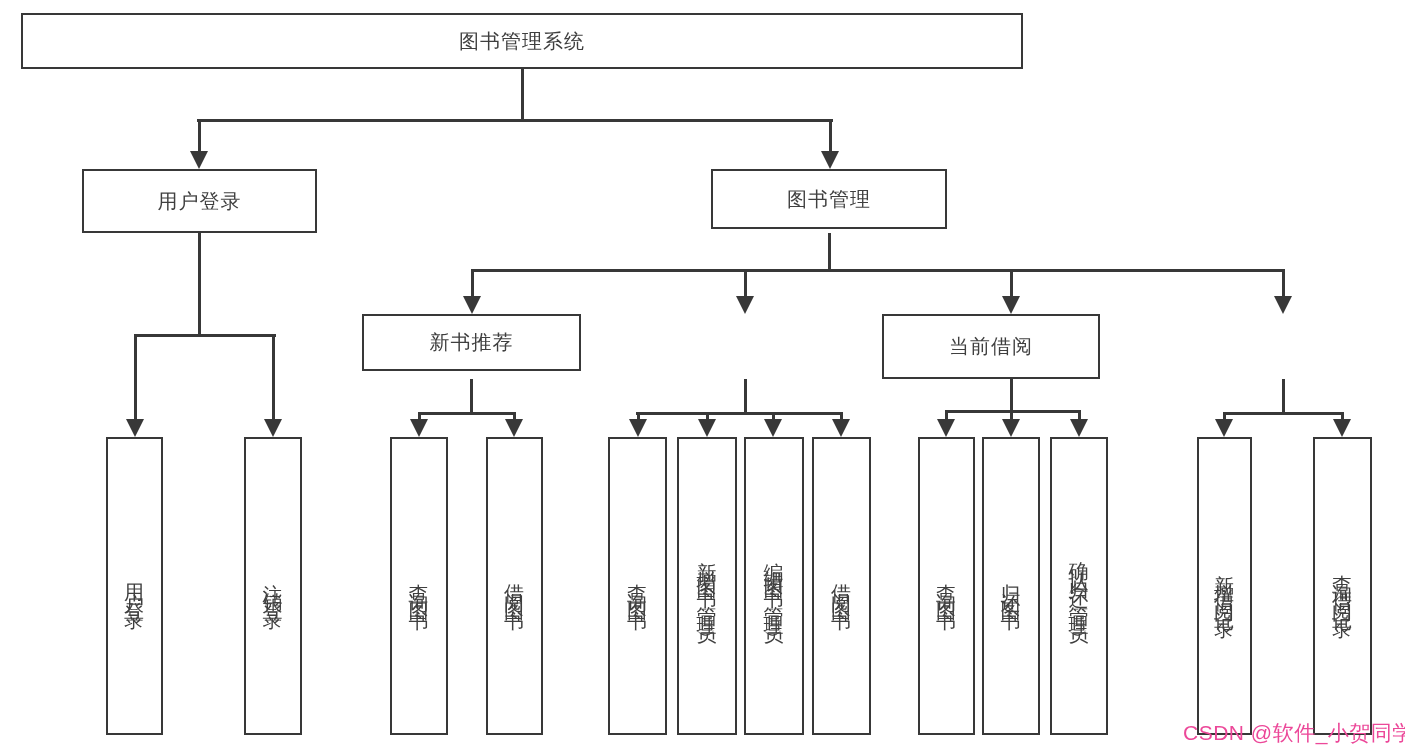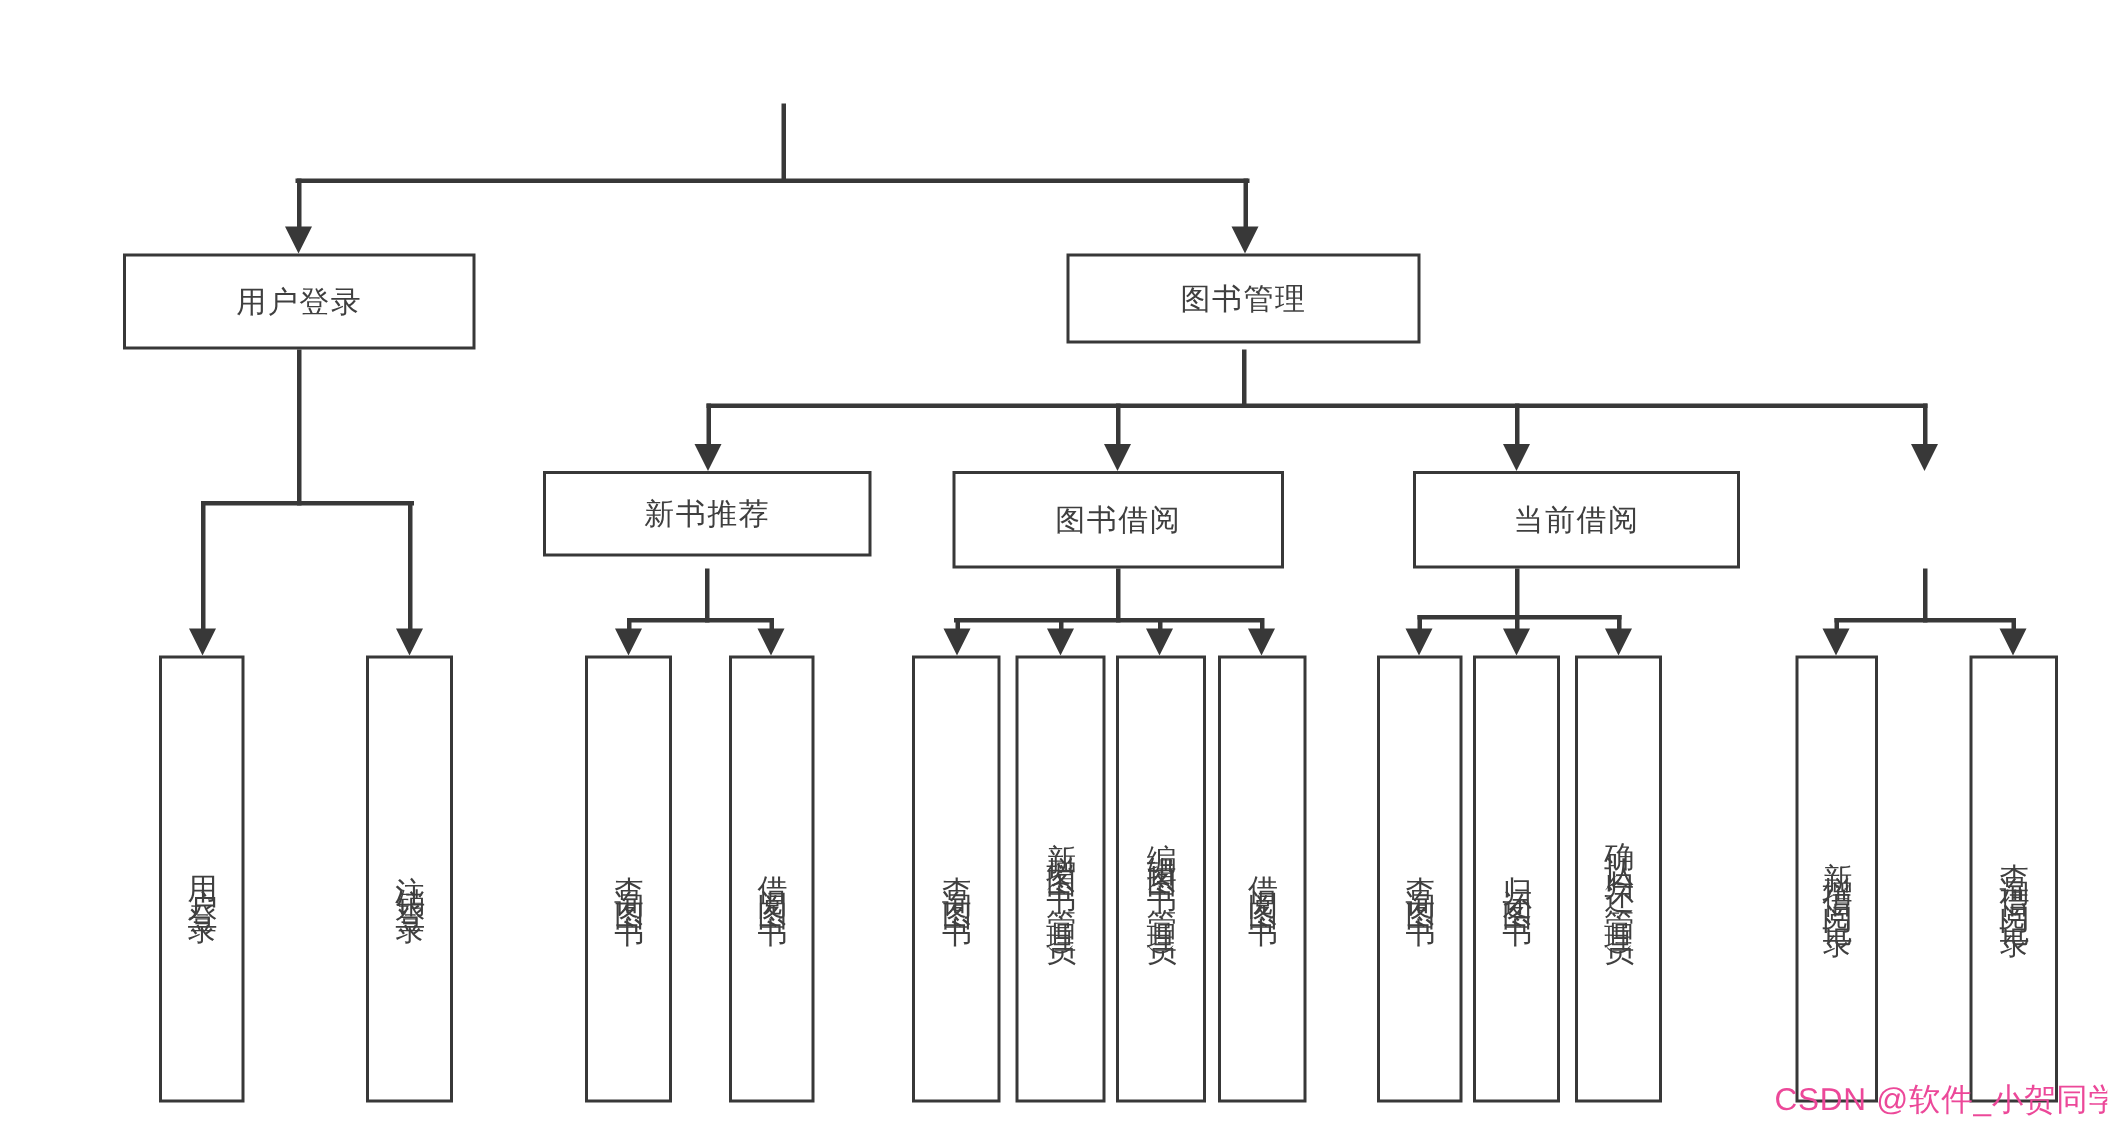--- a/index.html
+++ b/index.html
@@ -47,35 +47,35 @@
     letter-spacing: 0.5px;
     white-space: nowrap;
     z-index: 10;
   }
 </style>
 </head>
 <body>
 
 <div class="canvas">
 
+  <div class="node hbox" style="left:21px;top:13px;width:1002px;height:56px">
+    <span>图书管理系统</span>
+  </div>
 
   <div class="node hbox" style="left:82px;top:169px;width:235px;height:64px">
     <span>用户登录</span>
   </div>
   <div class="node hbox" style="left:711px;top:169px;width:236px;height:60px">
     <span>图书管理</span>
   </div>
 
   <div class="node hbox" style="left:362px;top:314px;width:219px;height:57px">
     <span>新书推荐</span>
   </div>
-  <div class="node hbox" style="left:635px;top:314px;width:221px;height:65px">
-    <span>图书借阅</span>
-  </div>
-  <div class="node hbox" style="left:942px;top:314px;width:218px;height:65px">
+  <div class="node hbox" style="left:882px;top:314px;width:218px;height:65px">
     <span>当前借阅</span>
   </div>
 
   <div class="node vbox" style="left:106px;top:437px;width:57px;height:298px">
     <span class="vtext">用户登录</span>
   </div>
   <div class="node vbox" style="left:244px;top:437px;width:58px;height:298px">
     <span class="vtext">注销登录</span>
   </div>
 

